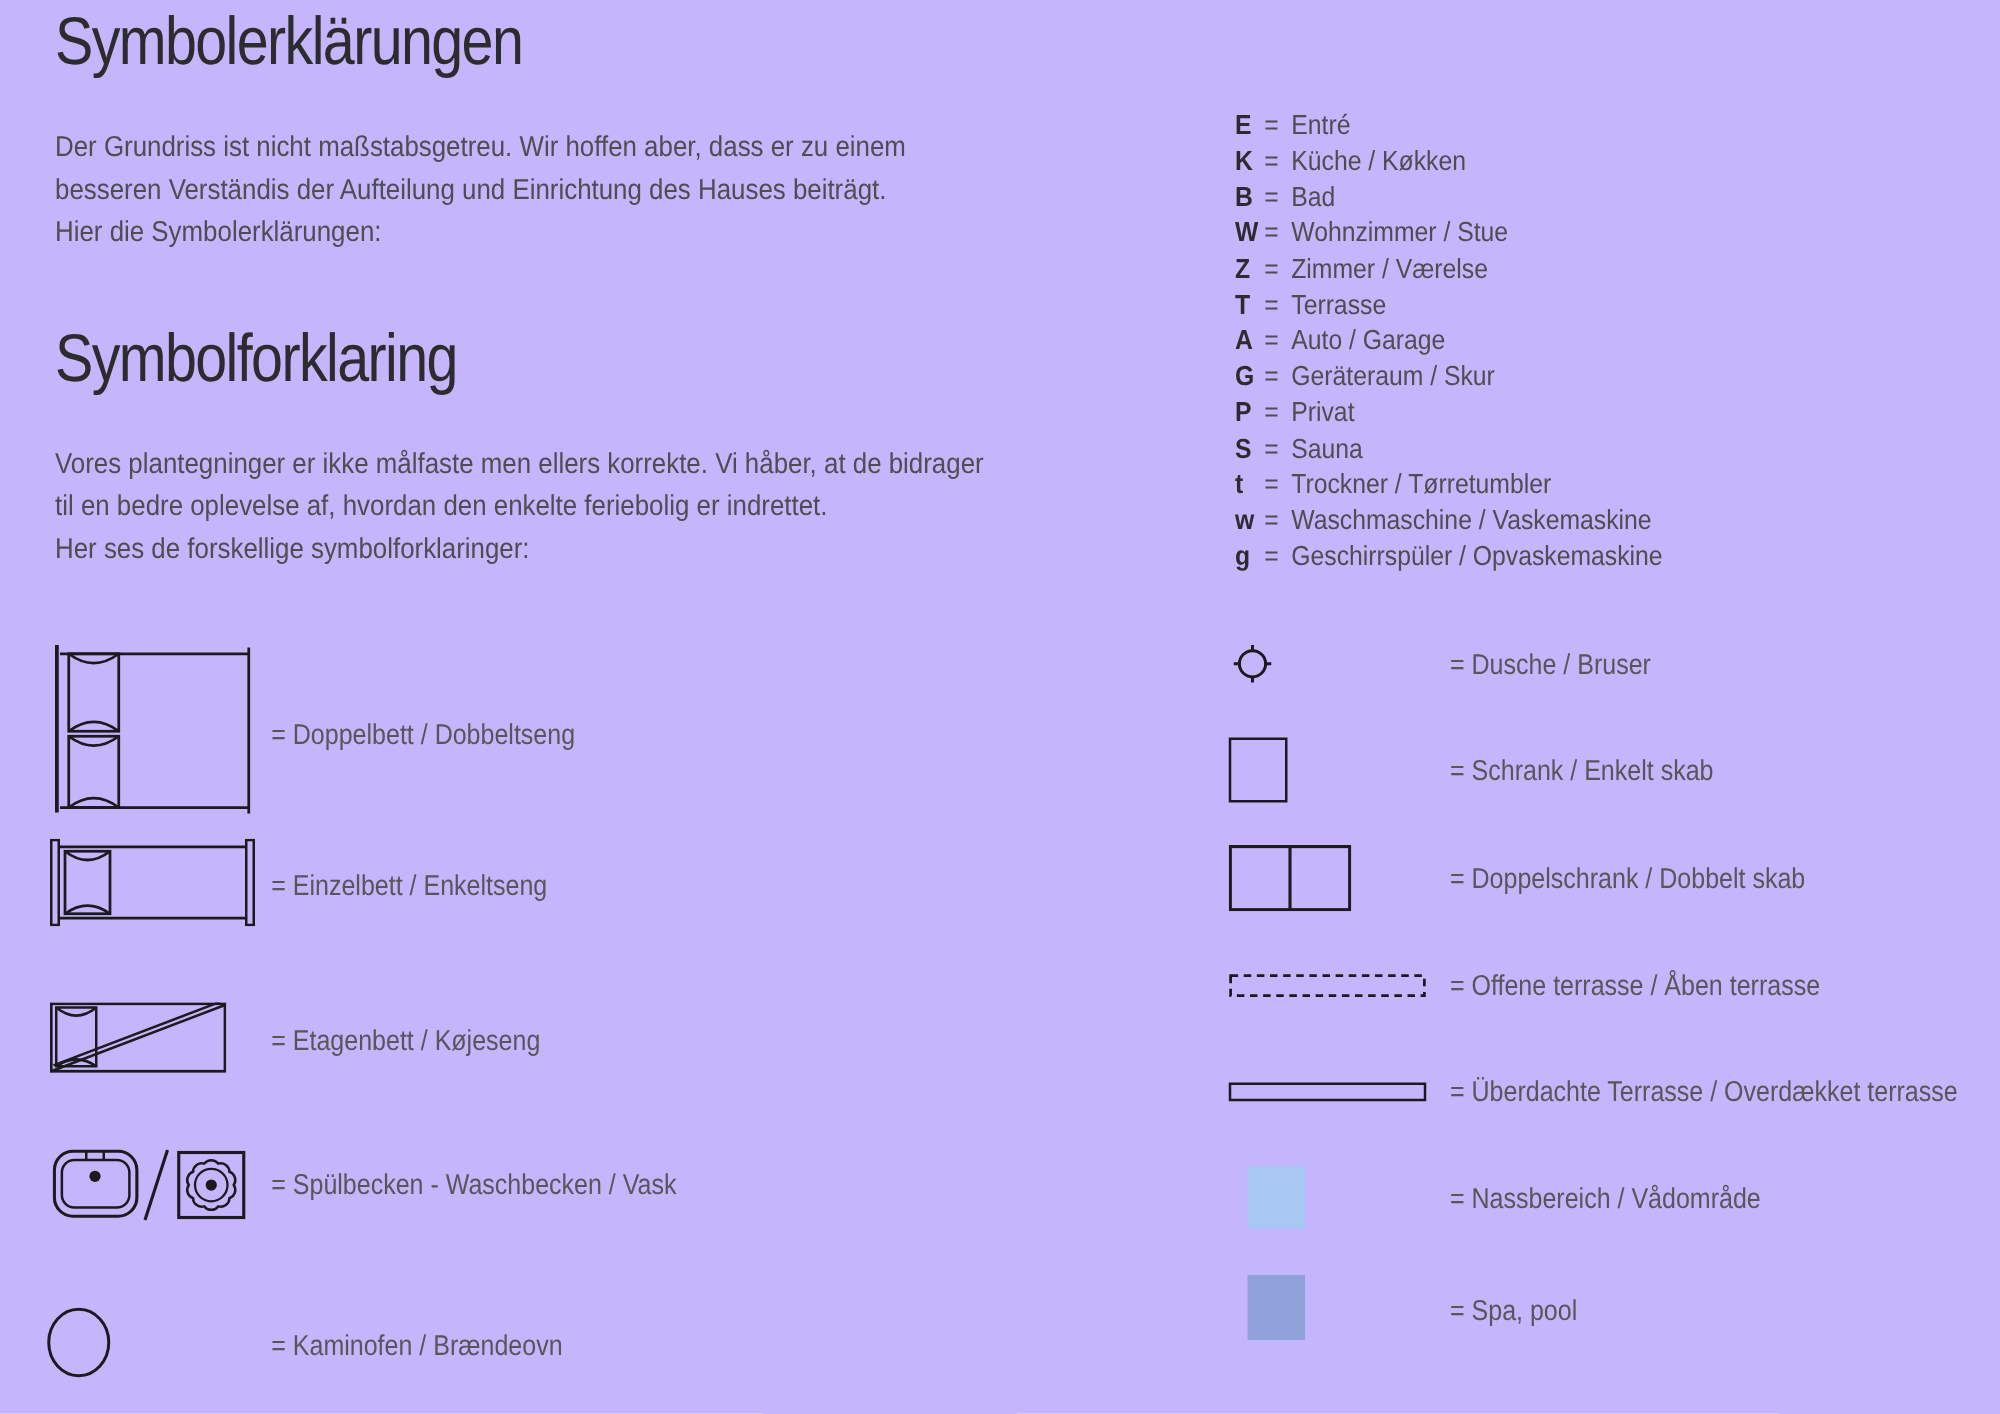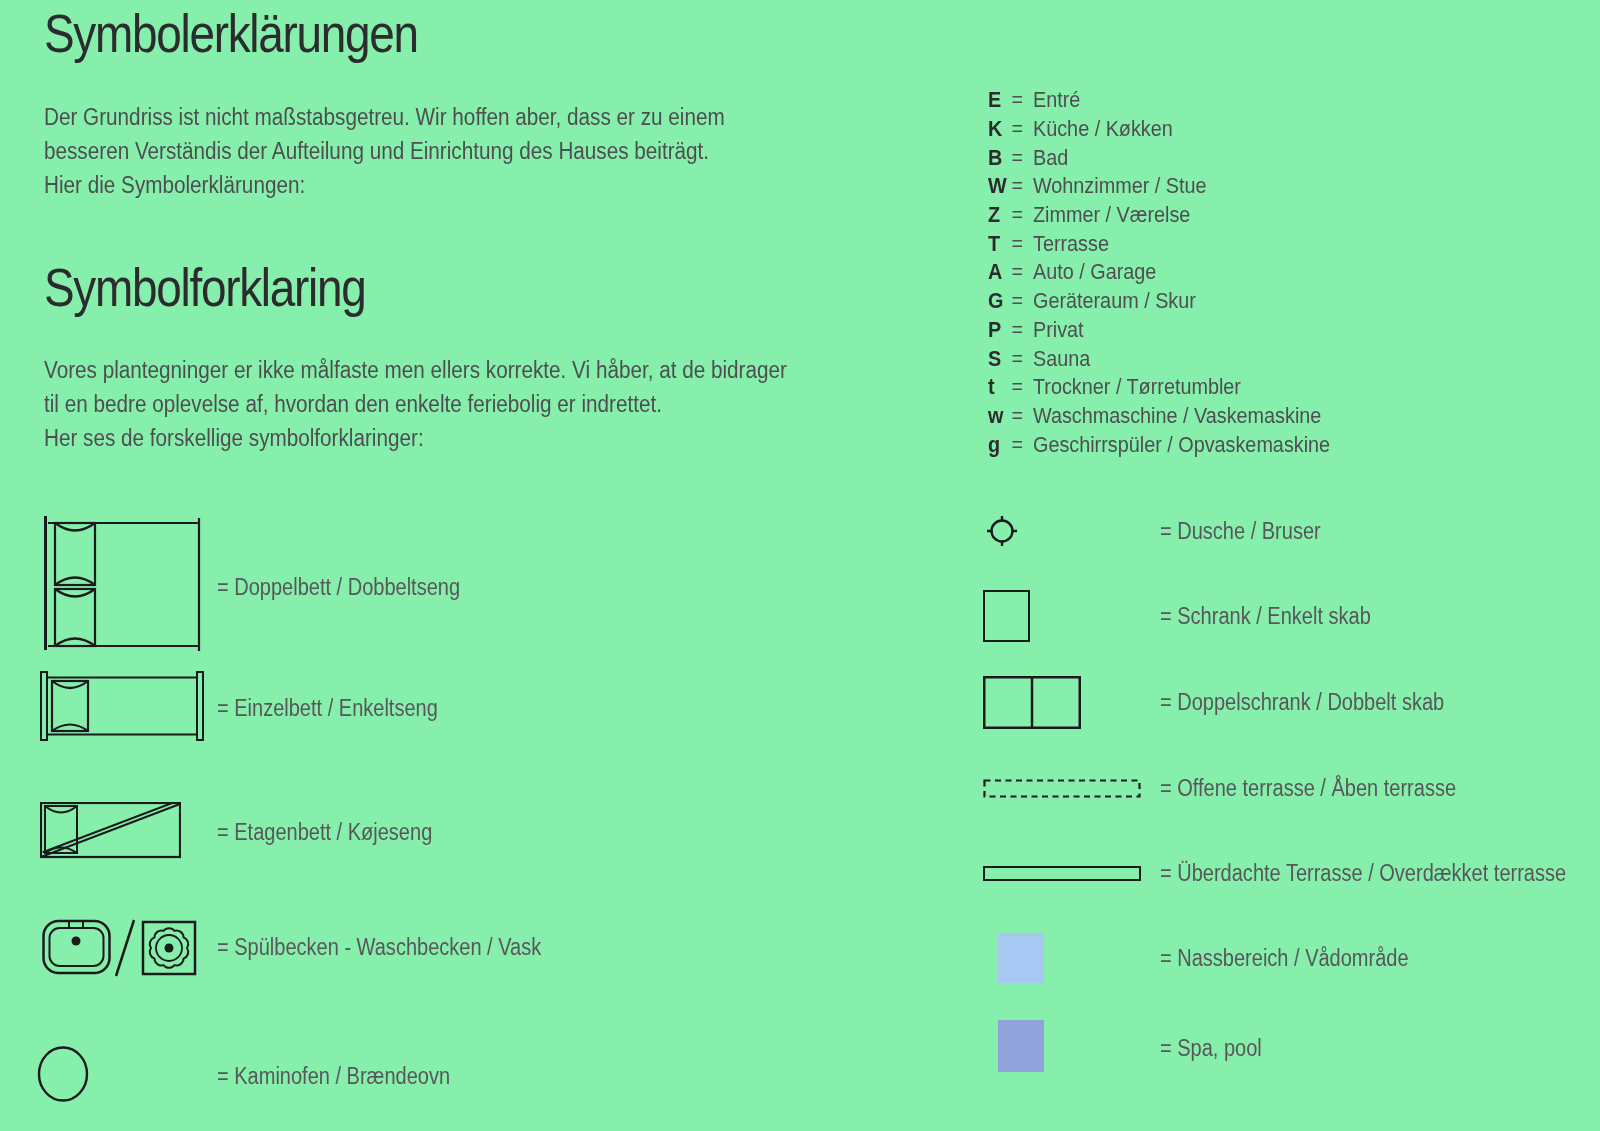--- a/index.html
+++ b/index.html
@@ -1,17 +1,17 @@
 <!DOCTYPE html>
 <html style="--wet-area: #a6c8f2; --spa-pool: #8fa3da; --line: #1b1b1d; --text: #4e4e50; --label: #57575a; --heading: #2c2c2e;"><head>
 <meta charset="utf-8">
 <style>
   html,body{margin:0;padding:0;}
   .page{
-    position:relative;width:1600px;height:1131px;background:#86efac;
+    position:relative;width:1600px;height:1131px;background:#c4b5fd;
     font-family:"Liberation Sans",sans-serif;overflow:hidden;
   }
   .h-title{
     position:absolute;left:44px;margin:0;font-size:54px;font-weight:400;
     color:var(--heading,#2c2c2e);letter-spacing:-1.5px;white-space:nowrap;
     transform:scaleX(0.85);transform-origin:0 0;
   }
   .para-line{
     position:absolute;left:44px;font-size:23px;line-height:34px;
     color:var(--text,#4e4e50);white-space:nowrap;

